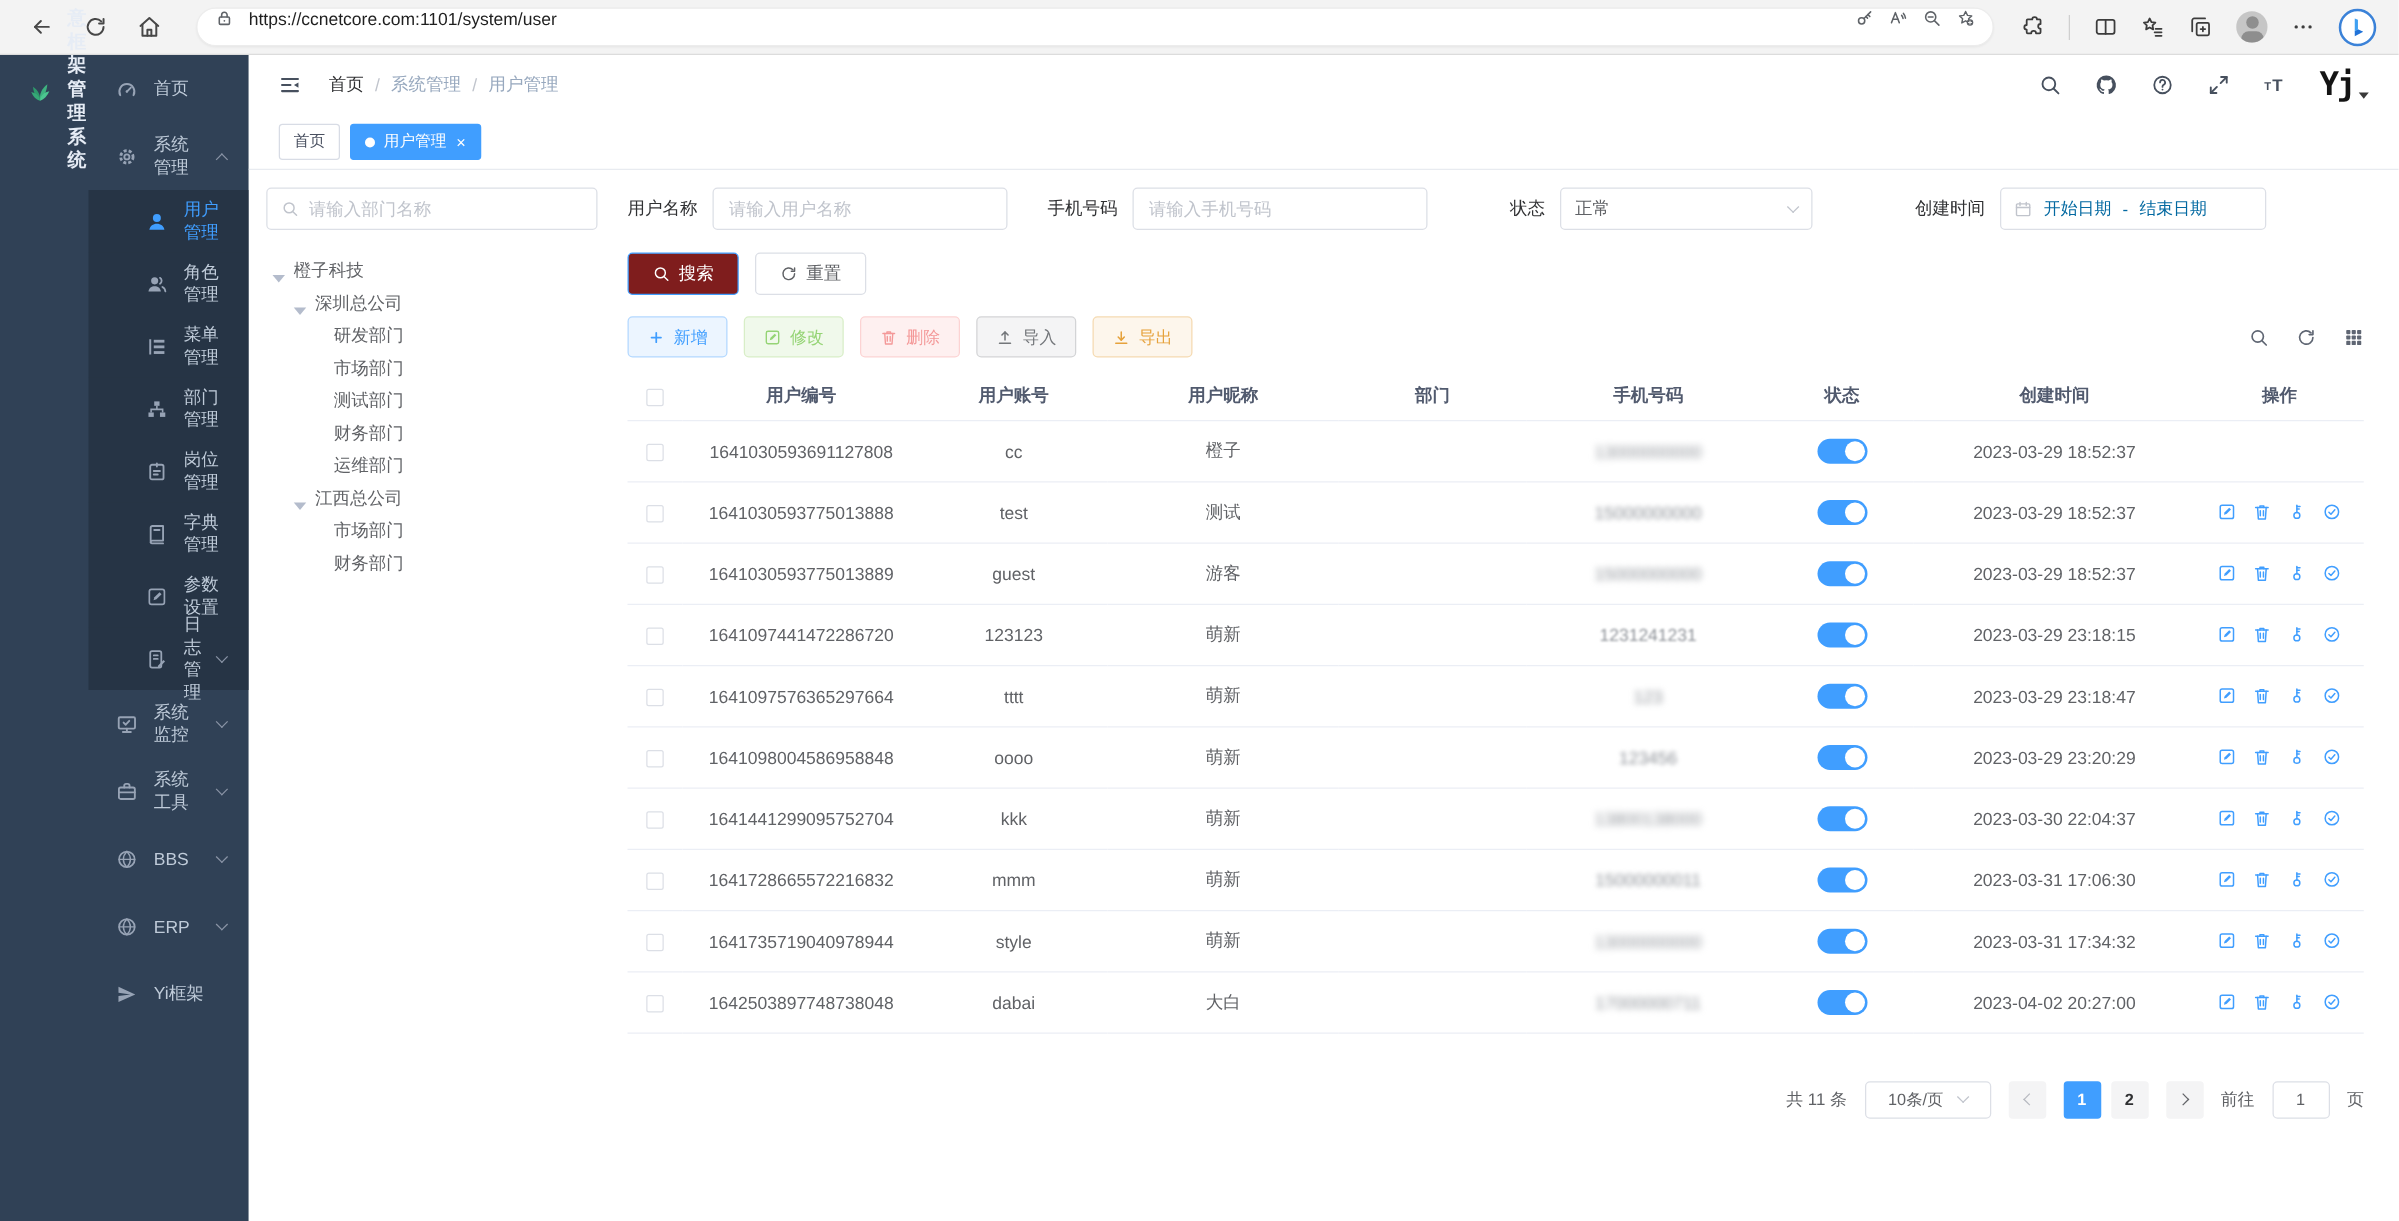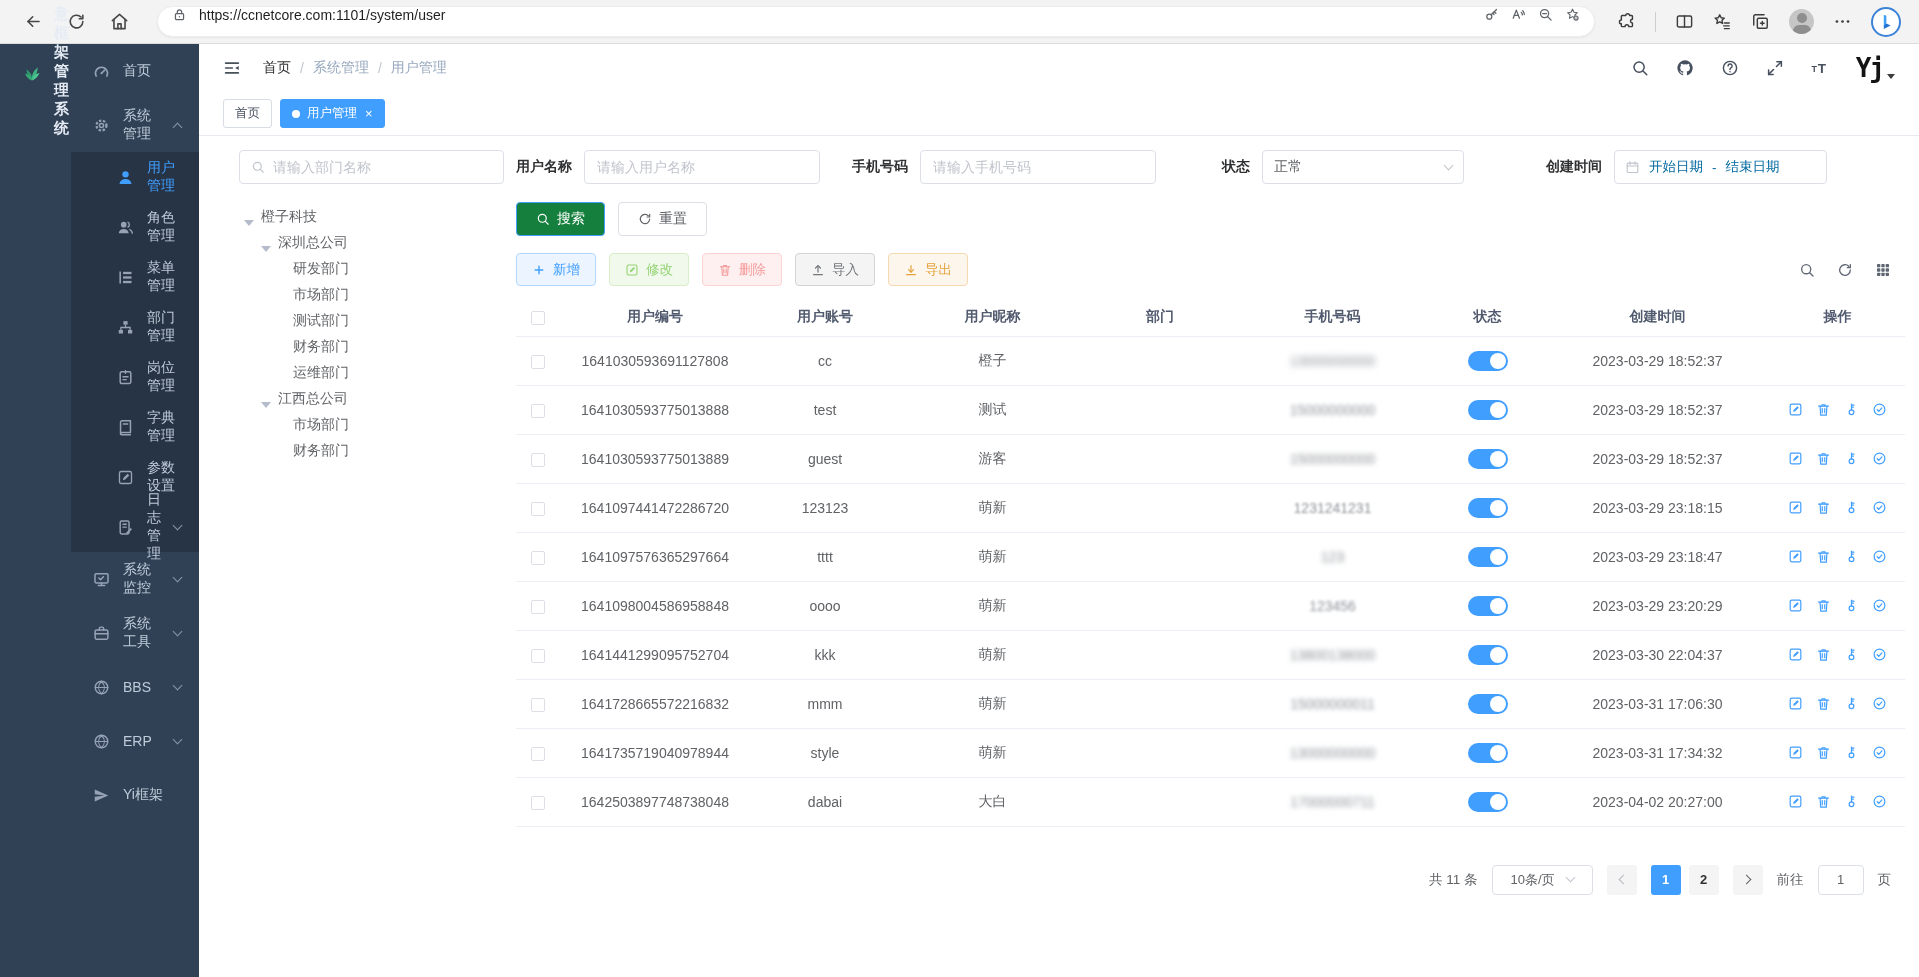--- a/index.html
+++ b/index.html
@@ -54,46 +54,46 @@
 .yj-caret{width:0;height:0;border-left:4px solid transparent;border-right:4px solid transparent;border-top:5px solid #3a3a3a;margin-left:4px;margin-bottom:2px}
 
 
 .tabsbar{height:44px;display:flex;align-items:center;gap:8px;padding:0 24px;border-bottom:1px solid #e8ebf0;background:#fff}
 .tab{height:29px;padding:0 11px;border:1px solid #d8dce5;border-radius:3px;background:#fff;font-size:12.5px;color:#495060;display:flex;align-items:center;gap:7px;cursor:pointer}
 .tab.active{background:#409eff;border-color:#409eff;color:#fff}
 .tab-dot{width:8px;height:8px;border-radius:50%;background:#fff}
 .tab-close{font-size:13px;line-height:1;margin-left:1px}
 
 
-.content{padding:14px 28px 0 40px;display:flex;gap:12px;background:#fff;flex:1}
+.content{padding:14px 28px 0 14px;display:flex;gap:24px;background:#fff;flex:1}
 .tree-panel{width:265px;flex:none}
 .tree-search{height:34px;border:1px solid #dcdfe6;border-radius:4px;display:flex;align-items:center;padding:0 11px;gap:8px}
 .ts-ico{width:14px;height:14px;color:#c0c4cc}
 .tree-search input{border:0;outline:0;flex:1;font-size:14px;color:#606266;min-width:0}
 ::placeholder{color:#c0c4cc;opacity:1}
 .tree{margin-top:16px;font-size:14px;color:#606266}
 .tree-node{height:26px;display:flex;align-items:flex-end;cursor:pointer}
 .tree-node.lv0{padding-left:5px}
 .tree-node.lv1{padding-left:22px}
 .tree-node.lv2{padding-left:54px}
 .caret{width:0;height:0;border-left:5px solid transparent;border-right:5px solid transparent;border-top:6px solid #b4bccc;margin-right:7px}
 
 .right-panel{flex:1;min-width:0}
 .filter-row{display:flex;align-items:center;height:34px}
-.f-label{font-size:14px;font-weight:700;color:#303133;margin-right:12px;white-space:nowrap}
+.f-label{font-size:14px;font-weight:400;color:#303133;margin-right:12px;white-space:nowrap}
 .ml32{margin-left:32px}.ml66{margin-left:66px}.ml82{margin-left:82px}
 .f-input{height:34px;border:1px solid #dcdfe6;border-radius:4px;padding:0 12px;font-size:14px;color:#606266;outline:0;width:236px}
 .f-select{width:202px;height:34px;border:1px solid #dcdfe6;border-radius:4px;display:flex;align-items:center;padding:0 11px;font-size:14px;color:#606266;cursor:pointer}
 .chev{width:7px;height:7px;border-right:1.4px solid #c0c4cc;border-bottom:1.4px solid #c0c4cc;transform:rotate(45deg);margin-left:auto;margin-top:-4px}
 .f-date{width:213px;height:34px;border:1px solid #dcdfe6;border-radius:4px;display:flex;align-items:center;padding:0 10px;gap:9px;font-size:13.5px;color:#0369a1;cursor:pointer}
 .cal{width:15px;height:15px;color:#c0c4cc}
 
 .btn-row{margin-top:18px;display:flex;gap:13px}
 .btn{height:34px;border-radius:4px;font-size:14px;display:inline-flex;align-items:center;gap:7px;padding:0 19px;border:1px solid #dcdfe6;background:#fff;color:#606266;cursor:pointer;font-family:inherit}
-.btn-primary{background:#15803d;border-color:#409eff;color:#fff}
+.btn-primary{background:#7f1d1d;border-color:#409eff;color:#fff}
 .bi{width:14px;height:14px}
 
 .tool-row{margin-top:17px;display:flex;align-items:center;gap:13px}
 .btn-sm{height:33px;padding:0 15px;font-size:13.5px;border-radius:4px;display:inline-flex;align-items:center;gap:7px;border:1px solid;cursor:pointer;font-family:inherit}
 .b-add{background:#ecf5ff;border-color:#b3d8ff;color:#409eff}
 .b-mod{background:#f0f9eb;border-color:#d8eec7;color:#95d475}
 .b-del{background:#fef0f0;border-color:#fcd3d3;color:#f49898}
 .b-imp{background:#f4f4f5;border-color:#d3d4d6;color:#73767a}
 .b-exp{background:#fdf6ec;border-color:#f5dab1;color:#e6a23c}
 .tb-right{margin-left:auto;display:flex;align-items:center;gap:22px;color:#5f6673}

